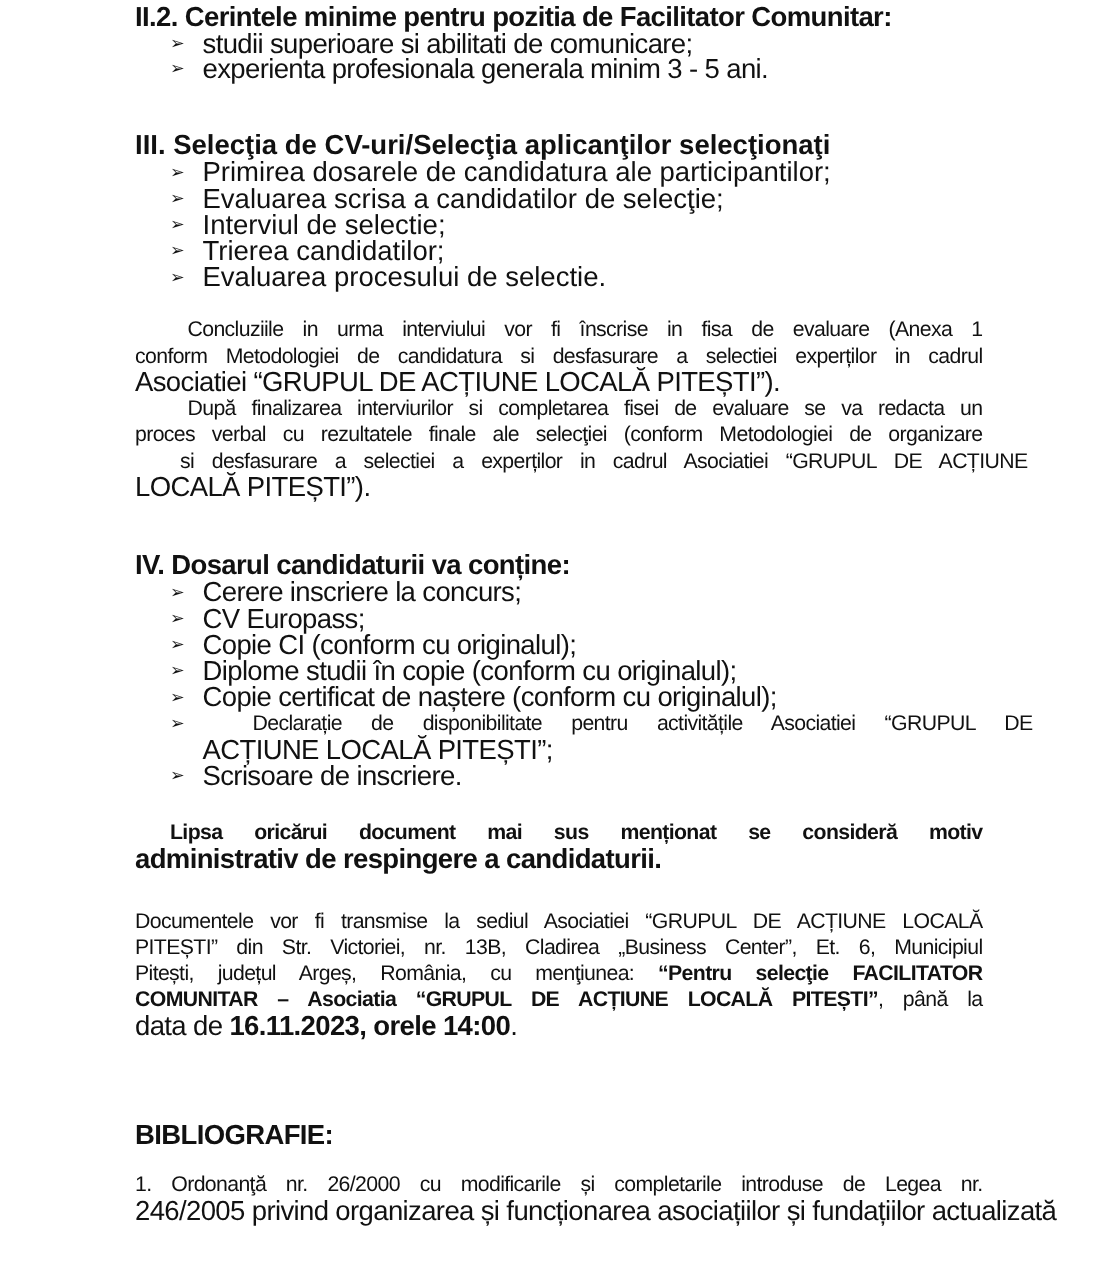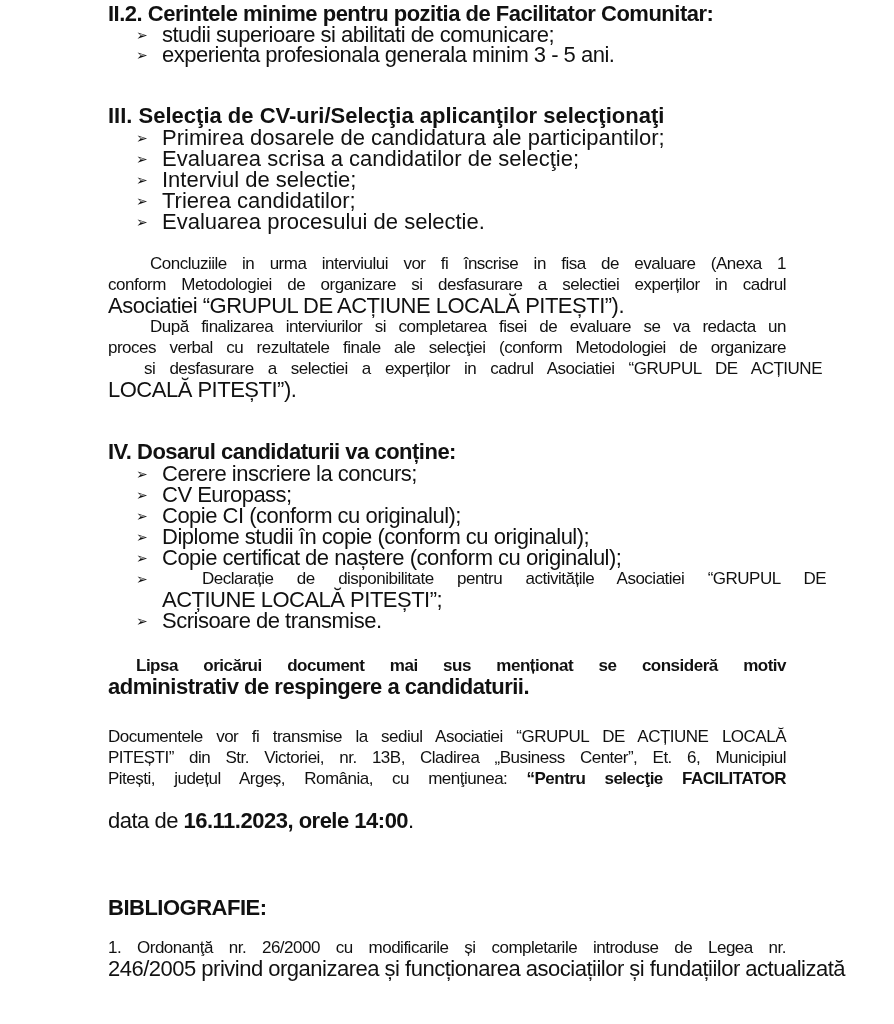--- a/index.html
+++ b/index.html
@@ -28,21 +28,21 @@
   <span class="bullet" style="left:136px; top:149px;">➢</span>
   <div class="line" style="left:162px; top:149px;">Evaluarea scrisa a candidatilor de selecţie;</div>
   <span class="bullet" style="left:136px; top:170px;">➢</span>
   <div class="line" style="left:162px; top:170px;">Interviul de selectie;</div>
   <span class="bullet" style="left:136px; top:191px;">➢</span>
   <div class="line" style="left:162px; top:191px;">Trierea candidatilor;</div>
   <span class="bullet" style="left:136px; top:212px;">➢</span>
   <div class="line" style="left:162px; top:212px;">Evaluarea procesului de selectie.</div>
 
   <div class="just cond" style="top:254px; left:150px; width:636px;">Concluziile in urma interviului vor fi înscrise in fisa de evaluare (Anexa 1</div>
-  <div class="just cond" style="top:275px;">conform Metodologiei de organizare si desfasurare a selectiei experților in cadrul</div>
+  <div class="just cond" style="top:275px;">conform Metodologiei de candidatura si desfasurare a selectiei experților in cadrul</div>
   <div class="line cond" style="left:108px; top:296px;">Asociatiei “GRUPUL DE ACȚIUNE LOCALĂ PITEȘTI”).</div>
 
   <div class="just cond" style="top:317px; left:150px; width:636px;">După finalizarea interviurilor si completarea fisei de evaluare se va redacta un</div>
   <div class="just cond" style="top:338px;">proces verbal cu rezultatele finale ale selecţiei (conform Metodologiei de organizare</div>
   <div class="just cond" style="top:359px;margin-left:36px;">si desfasurare a selectiei a experților in cadrul Asociatiei “GRUPUL DE ACȚIUNE</div>
   <div class="line cond" style="left:108px; top:380px;">LOCALĂ PITEȘTI”).</div>
 
   <div class="line b cond" style="left:108px; top:442px;">IV. Dosarul candidaturii va conține:</div>
   <span class="bullet" style="left:136px; top:464px;">➢</span>
   <div class="line cond" style="left:162px; top:464px;">Cerere inscriere la concurs;</div>
@@ -51,28 +51,29 @@
   <span class="bullet" style="left:136px; top:506px;">➢</span>
   <div class="line cond" style="left:162px; top:506px;">Copie CI (conform cu originalul);</div>
   <span class="bullet" style="left:136px; top:527px;">➢</span>
   <div class="line cond" style="left:162px; top:527px;">Diplome studii în copie (conform cu originalul);</div>
   <span class="bullet" style="left:136px; top:548px;">➢</span>
   <div class="line cond" style="left:162px; top:548px;">Copie certificat de naștere (conform cu originalul);</div>
   <span class="bullet" style="left:136px; top:569px;">➢</span>
   <div class="just cond" style="left:162px; width:624px; top:569px;margin-left:40px;">Declarație de disponibilitate pentru activitățile Asociatiei “GRUPUL DE</div>
   <div class="line cond" style="left:162px; top:590px;">ACȚIUNE LOCALĂ PITEȘTI”;</div>
   <span class="bullet" style="left:136px; top:611px;">➢</span>
-  <div class="line cond" style="left:162px; top:611px;">Scrisoare de transmise.</div>
+  <div class="line cond" style="left:162px; top:611px;">Scrisoare de inscriere.</div>
 
   <div class="just b cond" style="top:656px; left:136px; width:650px;">Lipsa oricărui document mai sus menționat se consideră motiv</div>
   <div class="line b cond" style="left:108px; top:677px;">administrativ de respingere a candidaturii.</div>
 
   <div class="just cond" style="top:727px;">Documentele vor fi transmise la sediul Asociatiei “GRUPUL DE ACȚIUNE LOCALĂ</div>
   <div class="just cond" style="top:748px;">PITEȘTI” din Str. Victoriei, nr. 13B, Cladirea „Business Center”, Et. 6, Municipiul</div>
   <div class="just cond" style="top:769px;"><span>Pitești, județul Argeș, România, cu menţiunea: </span><span class="b">“Pentru selecţie FACILITATOR</span></div>
+  <div class="just cond" style="top:790px;"><span class="b">COMUNITAR – Asociatia “GRUPUL DE ACȚIUNE LOCALĂ PITEȘTI”</span><span>, până la</span></div>
   <div class="line cond" style="left:108px; top:811px;"><span>data de </span><span class="b">16.11.2023, orele 14:00</span><span>.</span></div>
 
   <div class="line b cond" style="left:108px; top:898px;">BIBLIOGRAFIE:</div>
   <div class="just cond" style="top:938px;">1. Ordonanţă nr. 26/2000 cu modificarile și completarile introduse de Legea nr.</div>
   <div class="line cond" style="left:108px; top:959px;">246/2005 privind organizarea și funcționarea asociațiilor și fundațiilor actualizată</div>
   <div class="line cond" style="left:108px; top:1062px;">2. Legea 53/2003 (Codul Muncii) actualizata</div>
 
 </div>
 
 </body></html>

